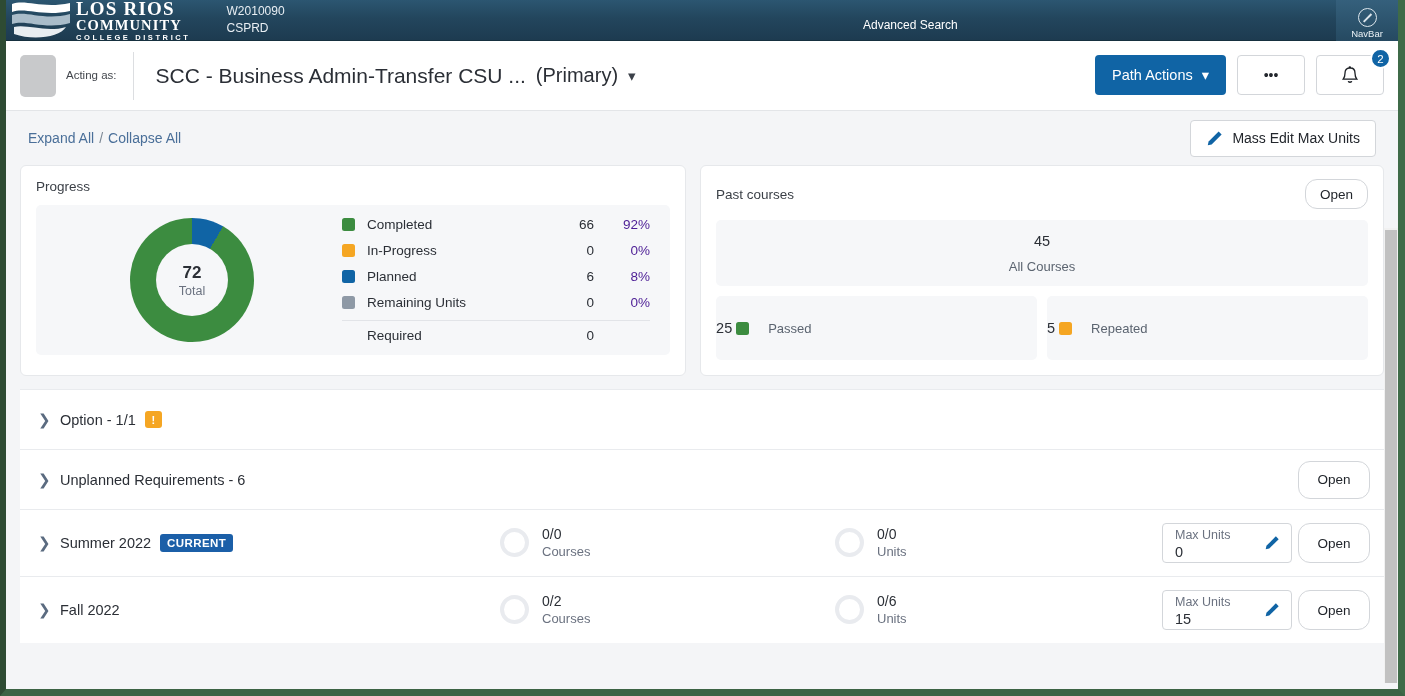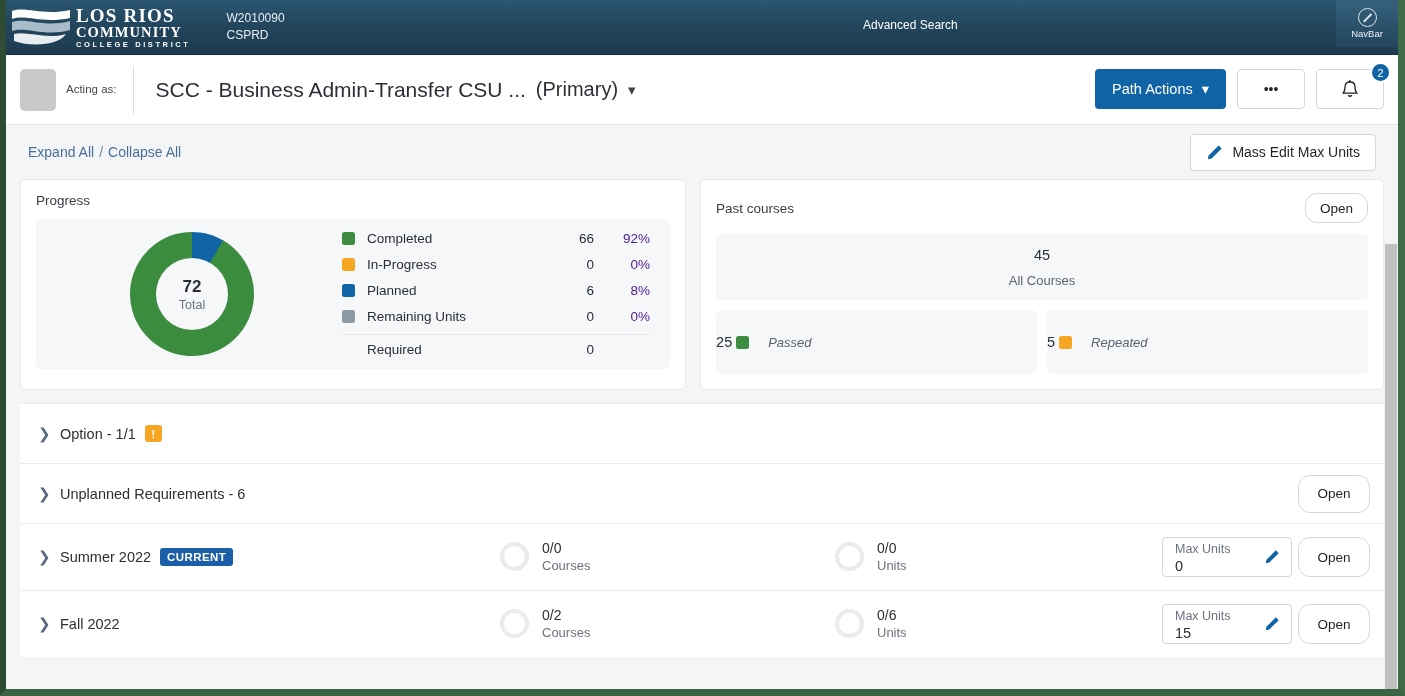--- a/index.html
+++ b/index.html
@@ -15,21 +15,21 @@
     border-left: 6px solid #2e4b33;
     border-right: 7px solid #3f6b48;
     border-bottom: 7px solid #3c6344;
     background: #f4f5f7;
     overflow: hidden;
   }
 
   
   .topbar {
     position: relative;
-    height: 55px;
+    height: 41px;
     background: linear-gradient(180deg, #2c5671 0%, #23465d 45%, #1d3b50 100%);
     display: flex; align-items: center;
     border-bottom: 1px solid #16303f;
   }
   .logo-block { display: flex; align-items: center; padding-left: 6px; }
   .logo-mark { width: 58px; height: 40px; position: relative; overflow: hidden; }
   .logo-text { margin-left: 6px; color: #ffffff; line-height: 1.02; }
   .logo-l1 { font-family: "Liberation Serif", serif; font-size: 19px; font-weight: bold; letter-spacing: 1.2px; }
   .logo-l2 { font-family: "Liberation Serif", serif; font-size: 14.5px; font-weight: bold; letter-spacing: 1.1px; }
   .logo-l3 { font-size: 7.5px; letter-spacing: 2.6px; font-weight: bold; margin-top: 1px; }
@@ -160,21 +160,21 @@
     align-items: center; justify-content: center; gap: 10px; margin-bottom: 10px;
   }
   .past-big .num { font-size: 14.5px; color: #2b2f36; }
   .past-big .lbl { font-size: 13px; color: #5b6470; }
   .past-two { display: flex; gap: 10px; }
   .past-cell {
     flex: 1; background: #f6f7f9; border-radius: 5px; height: 64px;
     display: flex; flex-direction: row; align-items: center; justify-content: flex-start; gap: 4px;
   }
   .past-cell .num { font-size: 14.5px; color: #2b2f36; }
-  .past-cell .lbl { font-size: 13px; color: #5b6470; display: flex; align-items: center; gap: 7px; font-style: italic; }
+  .past-cell .lbl { font-size: 13px; color: #5b6470; display: flex; align-items: center; gap: 7px; }
 
   
   .rows { margin-top: 13px; }
   .row {
     background: #fff; border-top: 1px solid #e9ebee; display: flex; align-items: center;
     padding: 0 24px 0 18px; position: relative;
   }
   .row-sm { height: 60px; }
   .row-lg { height: 67px; }
   .chev-r { color: #5b6b80; font-size: 15px; width: 22px; }

